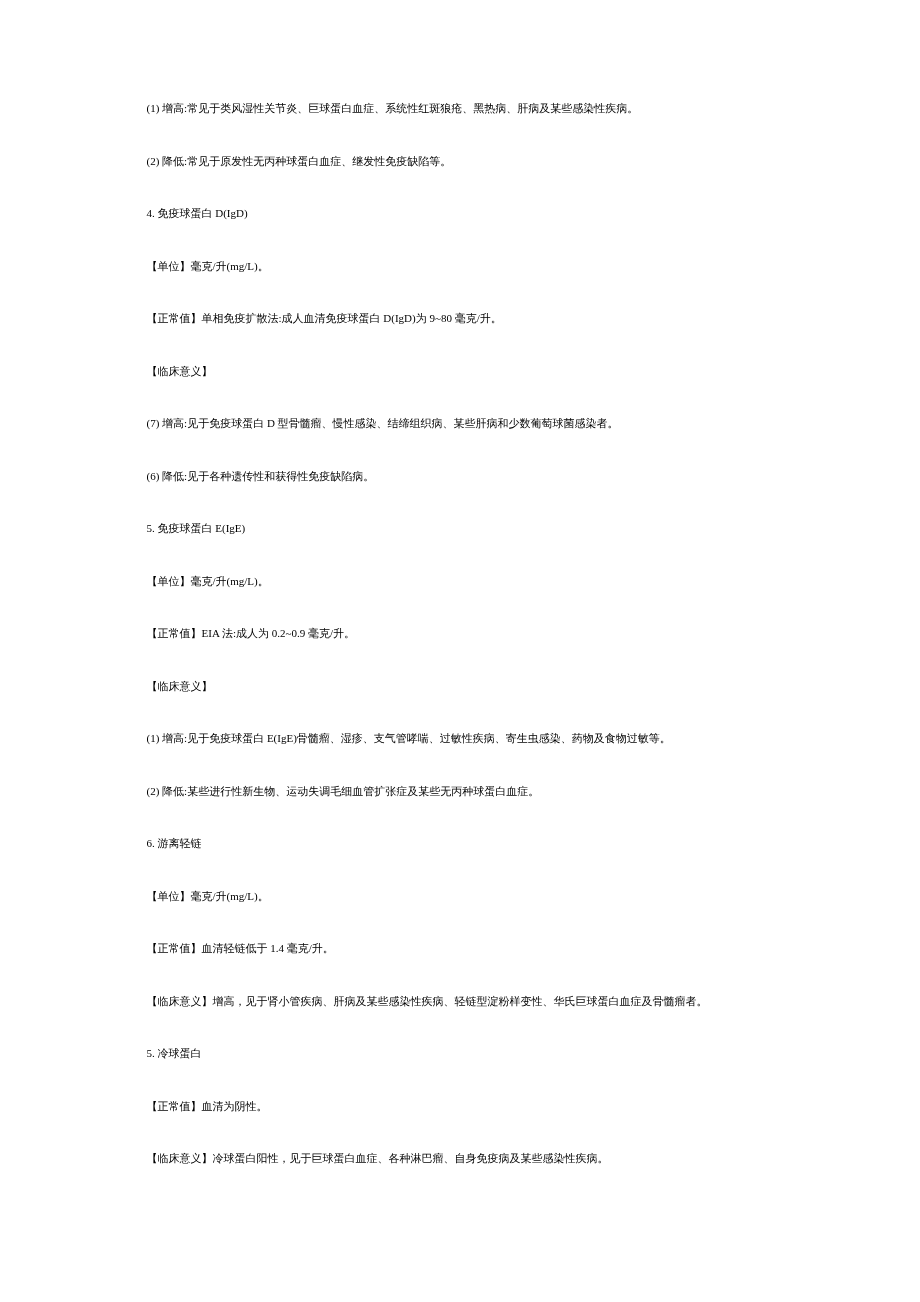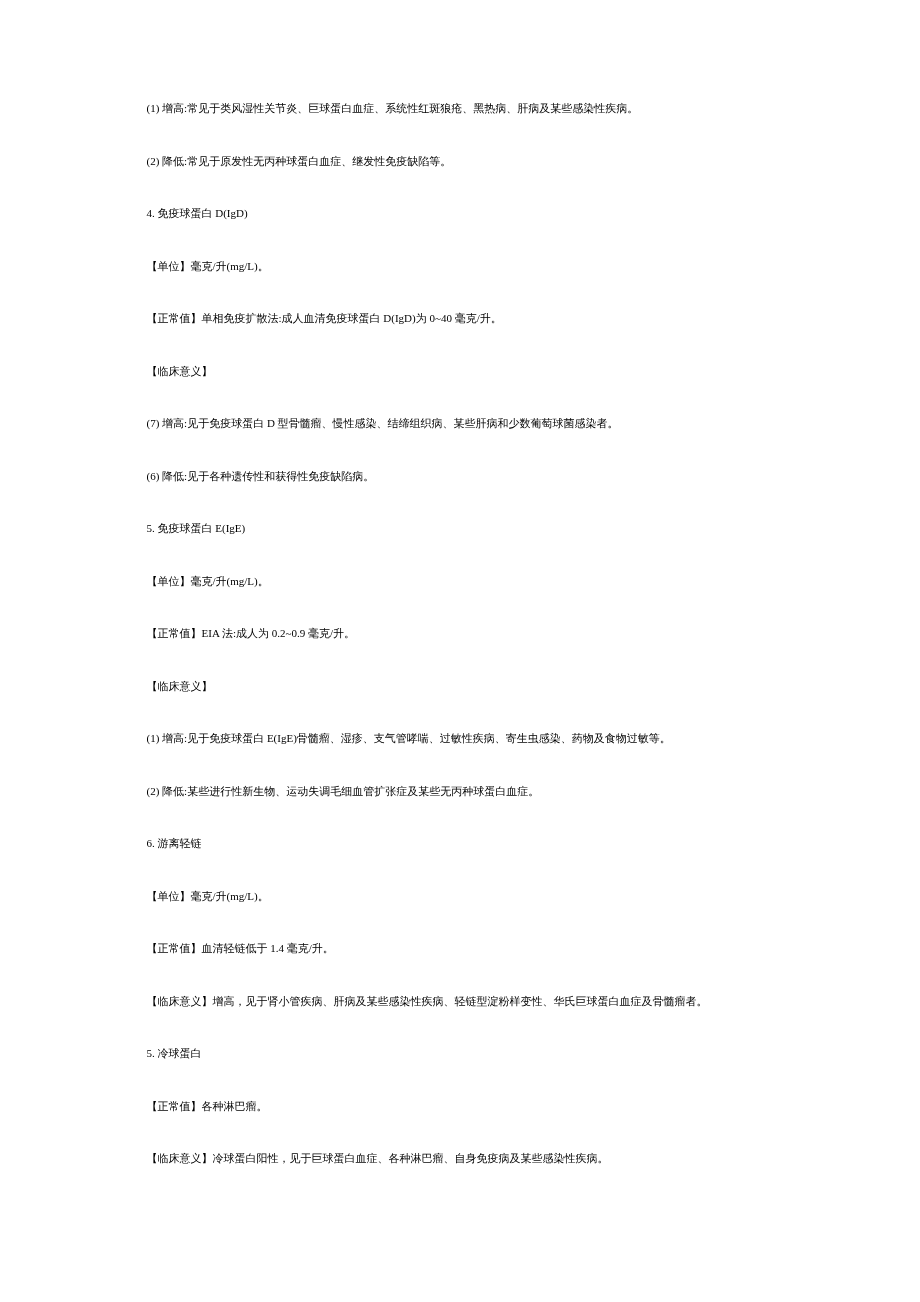--- a/index.html
+++ b/index.html
@@ -22,29 +22,29 @@
       text-indent: 1.5em;
     }
   </style>
 </head>
 <body>
 
 <div class="para">(1) 增高:常见于类风湿性关节炎、巨球蛋白血症、系统性红斑狼疮、黑热病、肝病及某些感染性疾病。</div>
 <div class="para">(2) 降低:常见于原发性无丙种球蛋白血症、继发性免疫缺陷等。</div>
 <div class="para">4. 免疫球蛋白 D(IgD)</div>
 <div class="para">【单位】毫克/升(mg/L)。</div>
-<div class="para">【正常值】单相免疫扩散法:成人血清免疫球蛋白 D(IgD)为 0~40 毫克/升。</div>
+<div class="para">【正常值】单相免疫扩散法:成人血清免疫球蛋白 D(IgD)为 9~80 毫克/升。</div>
 <div class="para">【临床意义】</div>
 <div class="para">(7) 增高:见于免疫球蛋白 D 型骨髓瘤、慢性感染、结缔组织病、某些肝病和少数葡萄球菌感染者。</div>
 <div class="para">(6) 降低:见于各种遗传性和获得性免疫缺陷病。</div>
 <div class="para">5. 免疫球蛋白 E(IgE)</div>
 <div class="para">【单位】毫克/升(mg/L)。</div>
 <div class="para">【正常值】EIA 法:成人为 0.2~0.9 毫克/升。</div>
 <div class="para">【临床意义】</div>
 <div class="para">(1) 增高:见于免疫球蛋白 E(IgE)骨髓瘤、湿疹、支气管哮喘、过敏性疾病、寄生虫感染、药物及食物过敏等。</div>
 <div class="para">(2) 降低:某些进行性新生物、运动失调毛细血管扩张症及某些无丙种球蛋白血症。</div>
 <div class="para">6. 游离轻链</div>
 <div class="para">【单位】毫克/升(mg/L)。</div>
 <div class="para">【正常值】血清轻链低于 1.4 毫克/升。</div>
 <div class="para">【临床意义】增高，见于肾小管疾病、肝病及某些感染性疾病、轻链型淀粉样变性、华氏巨球蛋白血症及骨髓瘤者。</div>
 <div class="para">5. 冷球蛋白</div>
-<div class="para">【正常值】各种淋巴瘤。</div>
+<div class="para">【正常值】血清为阴性。</div>
 <div class="para">【临床意义】冷球蛋白阳性，见于巨球蛋白血症、各种淋巴瘤、自身免疫病及某些感染性疾病。</div>
 
 </body></html>

